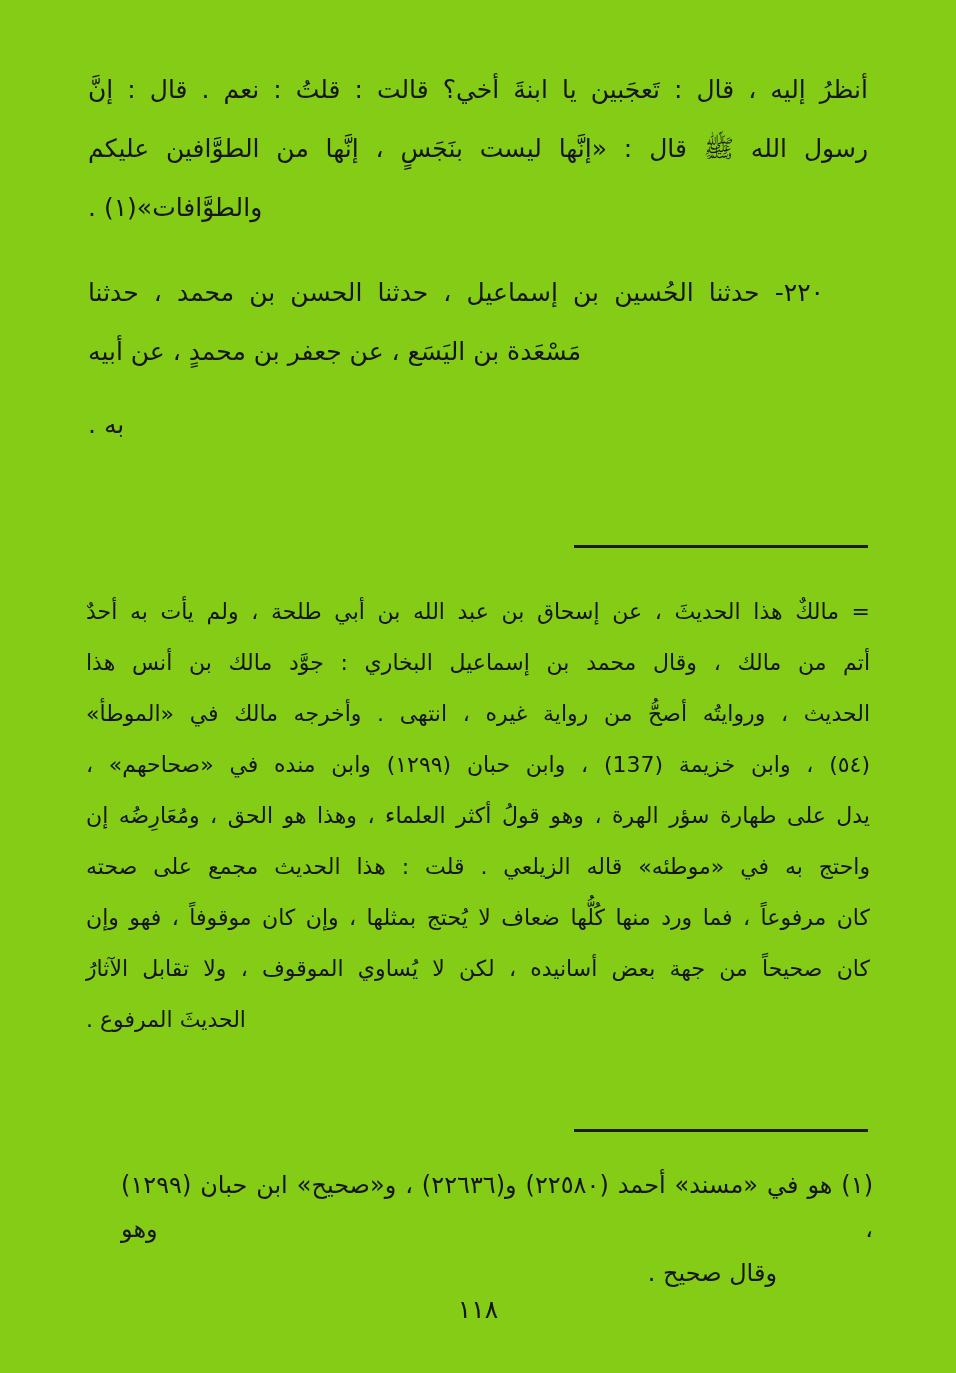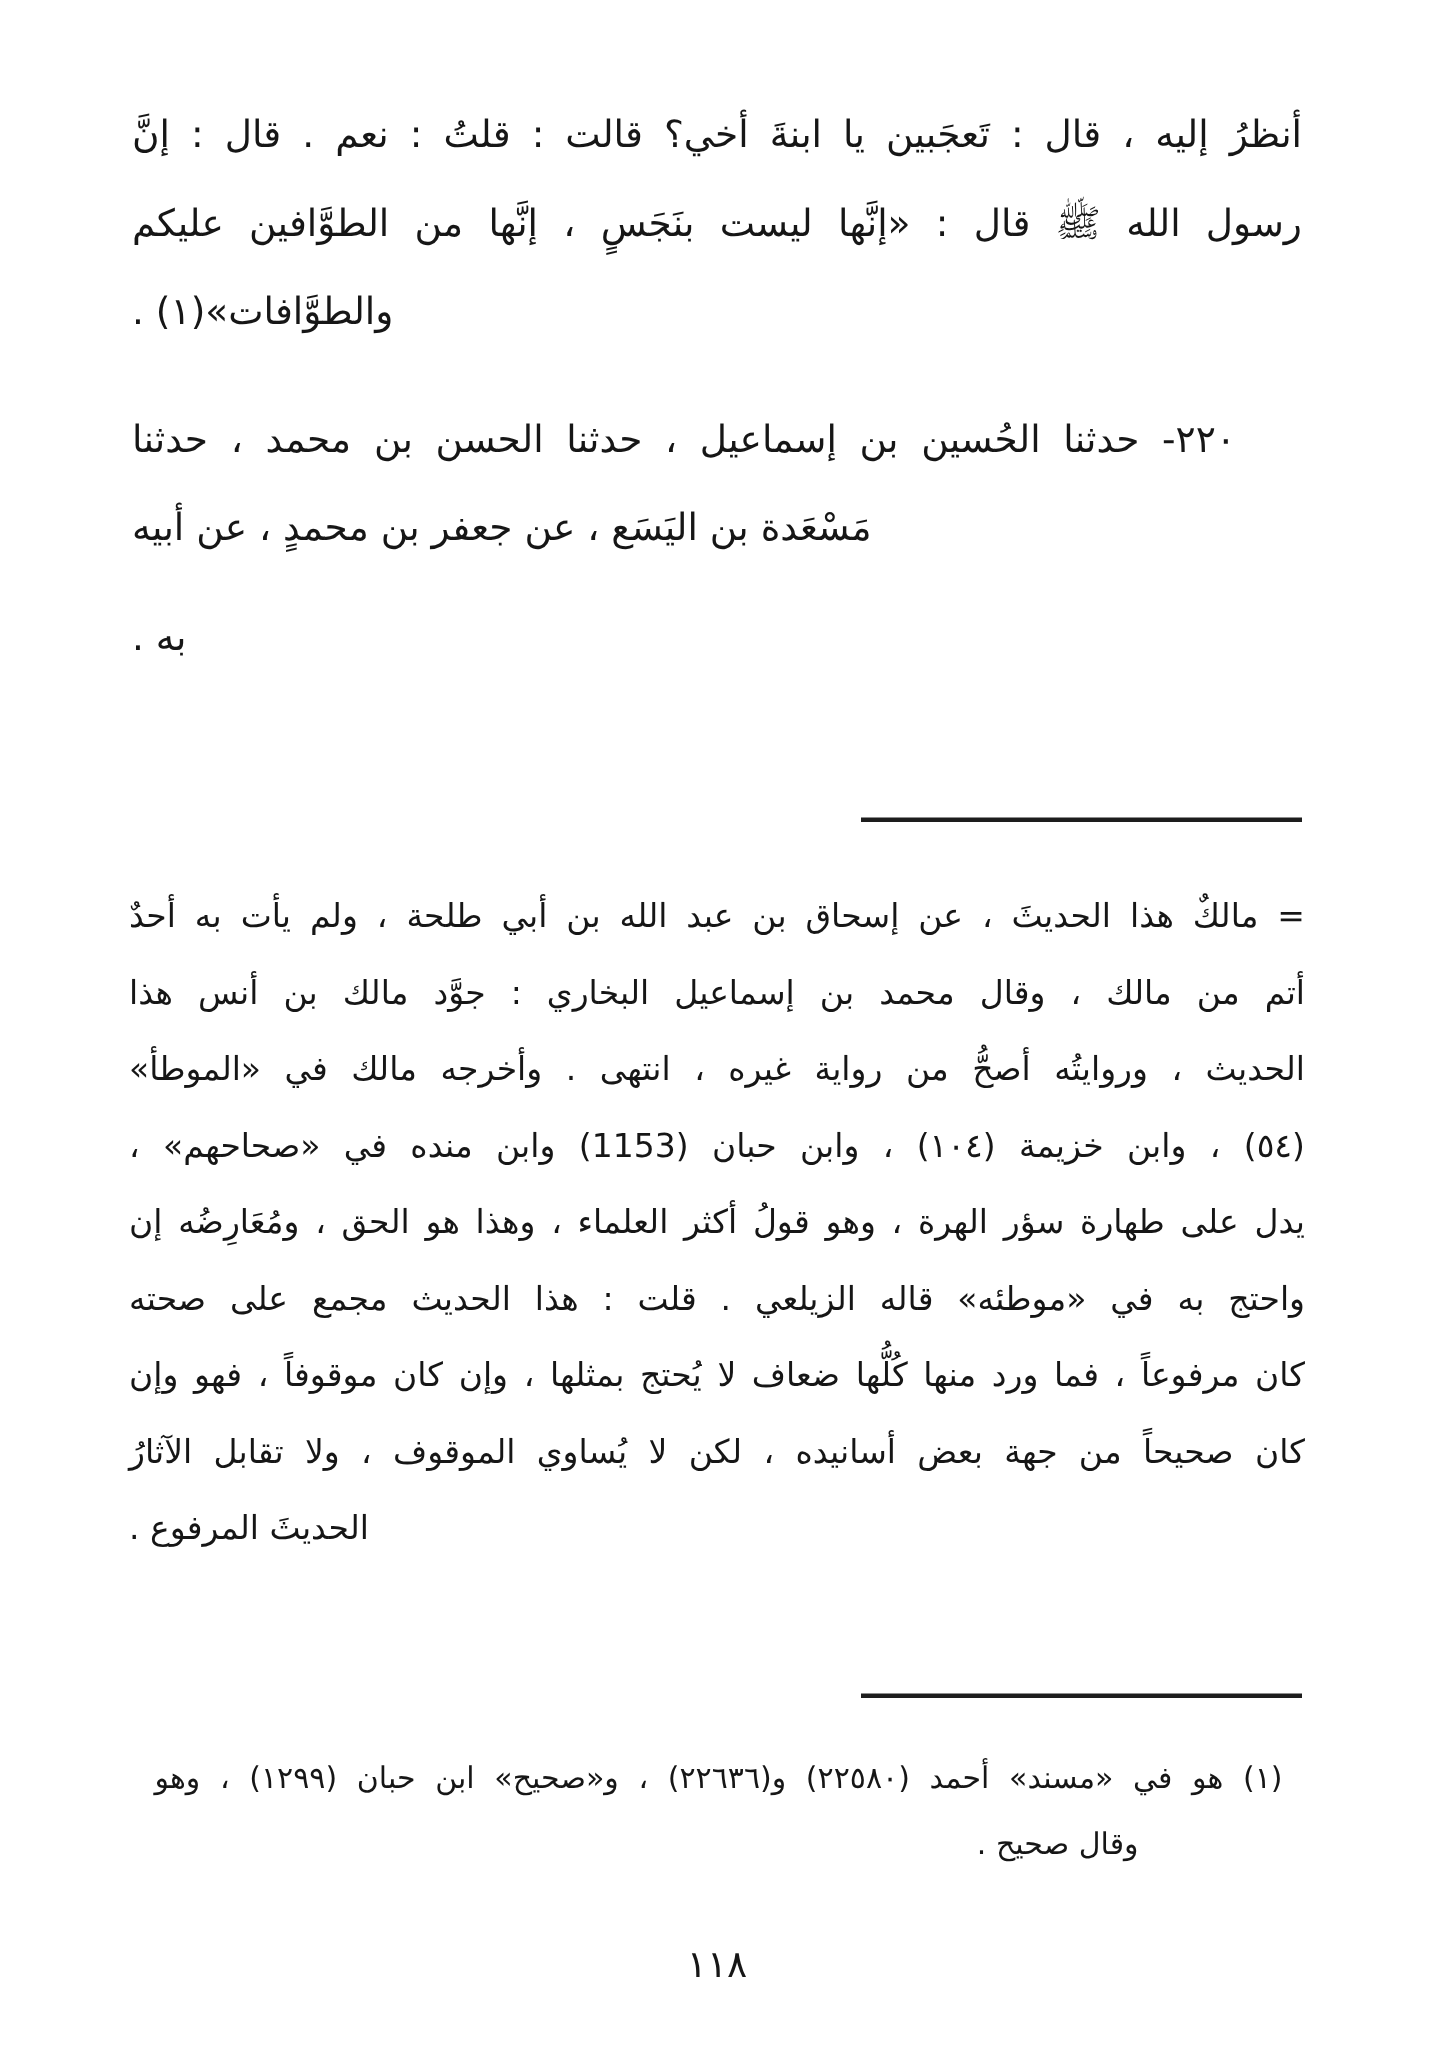--- a/index.html
+++ b/index.html
@@ -3,21 +3,21 @@
 <meta charset="utf-8">
 <style>
   html, body { margin: 0; padding: 0; }
   body { background: #d8d8d8; }
 
   .page {
     position: relative;
     width: 956px;
     height: 1373px;
     margin: 0 auto;
-    background: #ffffff;
+    background: #84cc16;
     overflow: hidden;
     direction: rtl;
     font-family: "DejaVu Sans", sans-serif;
     color: #161616;
   }
 
   .main-block {
     position: absolute;
     top: 60px;
     right: 88px;
@@ -49,23 +49,23 @@
     top: 586px;
     right: 86px;
     width: 784px;
     font-size: 22px;
     line-height: 51px;
   }
 
   .footnote {
     position: absolute;
     top: 1163px;
-    right: 101px;
+    right: 83px;
     width: 752px;
-    font-size: 20px;
+    font-size: 24px;
     line-height: 44px;
   }
   .fn-indent { margin-right: 96px; text-align: right; }
 
   .page-number {
     position: absolute;
     top: 1272px;
     left: 0;
     width: 100%;
     text-align: center;
@@ -97,21 +97,21 @@
     </div>
 
   </div>
 
   <div class="sep sep-1"></div>
 
   <div class="commentary">
     <div class="jl">= مالكٌ هذا الحديثَ ، عن إسحاق بن عبد الله بن أبي طلحة ، ولم يأت به أحدٌ</div>
     <div class="jl">أتم من مالك ، وقال محمد بن إسماعيل البخاري : جوَّد مالك بن أنس هذا</div>
     <div class="jl">الحديث ، وروايتُه أصحُّ من رواية غيره ، انتهى . وأخرجه مالك في «الموطأ»</div>
-    <div class="jl">(٥٤) ، وابن خزيمة (١٠٤) ، وابن حبان (1153) وابن منده في «صحاحهم» ،</div>
+    <div class="jl">(٥٤) ، وابن خزيمة (137) ، وابن حبان (١٢٩٩) وابن منده في «صحاحهم» ،</div>
     <div class="jl">يدل على طهارة سؤر الهرة ، وهو قولُ أكثر العلماء ، وهذا هو الحق ، ومُعَارِضُه إن</div>
     <div class="jl">واحتج به في «موطئه» قاله الزيلعي . قلت : هذا الحديث مجمع على صحته</div>
     <div class="jl">كان مرفوعاً ، فما ورد منها كُلُّها ضعاف لا يُحتج بمثلها ، وإن كان موقوفاً ، فهو وإن</div>
     <div class="jl">كان صحيحاً من جهة بعض أسانيده ، لكن لا يُساوي الموقوف ، ولا تقابل الآثارُ</div>
     <div class="ll">الحديثَ المرفوع .</div>
   </div>
 
   <div class="sep sep-2"></div>
 
   <div class="footnote">

